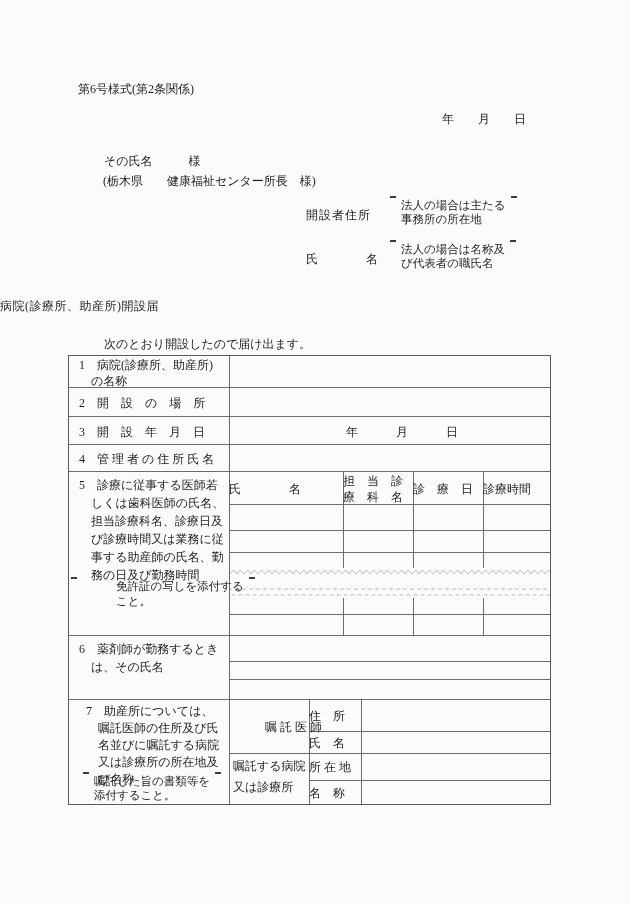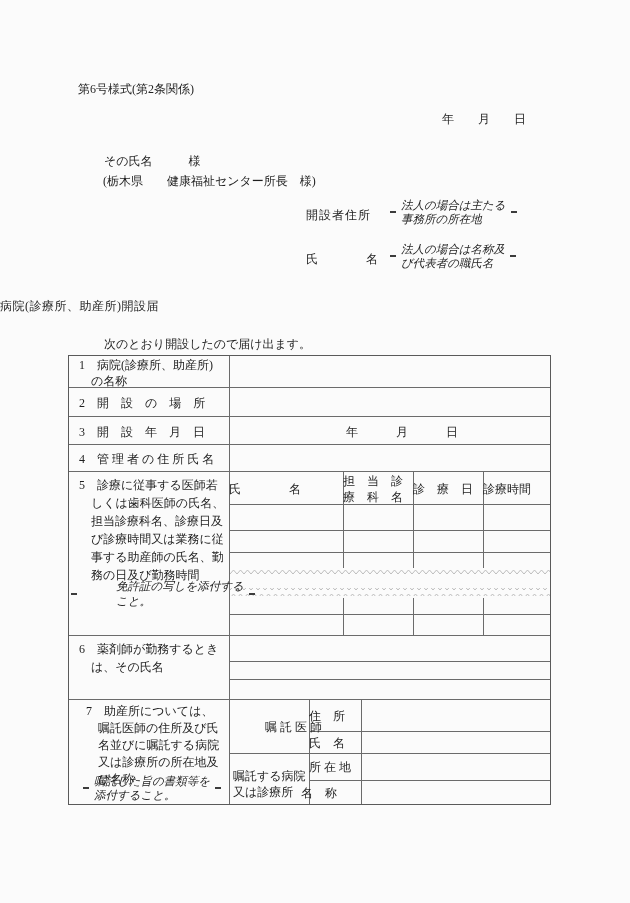--- a/index.html
+++ b/index.html
@@ -10,21 +10,21 @@
   }
   .t{position:absolute;font-size:12px;line-height:18px;white-space:pre-line;}
   .sm{font-size:11.5px;line-height:14px;}
   .ctr{text-align:left;}
   .ls13{letter-spacing:13px;}
   .ls6{letter-spacing:6px;}
   .ls1{letter-spacing:1px;}
   .frame{position:absolute;left:68px;top:355px;width:481px;height:448px;border:1px solid #5a5a5a;}
   .hl{position:absolute;height:1px;background:#6b6b6b;}
   .vl{position:absolute;width:1px;background:#6b6b6b;}
-  .brk{position:absolute;display:flex;align-items:center;font-style:italic;}
+  .brk{position:absolute;display:flex;align-items:flex-start;}
   .brk-l{width:5px;border:1px solid #3c3c3c;border-right:none;margin-right:2px;}
   .brk-r{width:5px;border:1px solid #3c3c3c;border-left:none;margin-left:2px;}
   .brk-txt{white-space:pre-line;padding:2px 3px;}
   .wavy{position:absolute;}
 </style>
 </head>
 <body>
 
 <div class="page">
 
@@ -126,21 +126,21 @@
       <span class="brk-r"></span>
     </div>
 
     <div class="t ctr" style="left:160px;width:114px;top:124px;">氏　　　　名</div>
     <div class="t ctr" style="left:274px;width:70px;top:117px;line-height:16px;">担　当　診
 療　科　名</div>
     <div class="t ctr" style="left:344px;width:70px;top:124px;">診　療　日</div>
     <div class="t ctr" style="left:414px;width:67px;top:124px;">診療時間</div>
 
     <div class="t ctr" style="left:160px;width:80px;top:362px;padding-left:36px;">嘱 託 医 師</div>
-    <div class="t" style="left:164px;width:76px;top:412px;line-height:16px;">嘱託する病院
+    <div class="t" style="left:164px;width:76px;top:400px;line-height:21px;">嘱託する病院
 又は診療所</div>
     <div class="t ctr" style="left:240px;width:52px;top:351px;">住　所</div>
     <div class="t ctr" style="left:240px;width:52px;top:378px;">氏　名</div>
     <div class="t ctr" style="left:240px;width:52px;top:402px;">所 在 地</div>
-    <div class="t ctr" style="left:232px;width:52px;top:428px;">名　称</div>
+    <div class="t ctr" style="left:240px;width:52px;top:428px;">名　称</div>
 
   </div>
 </div>
 
 </body></html>

